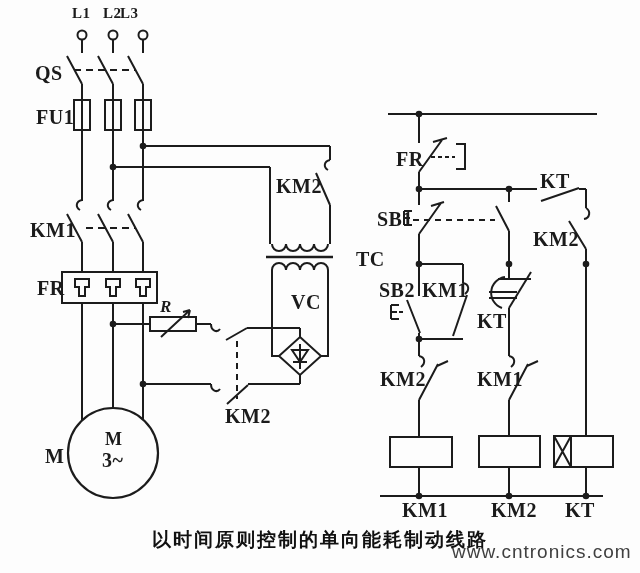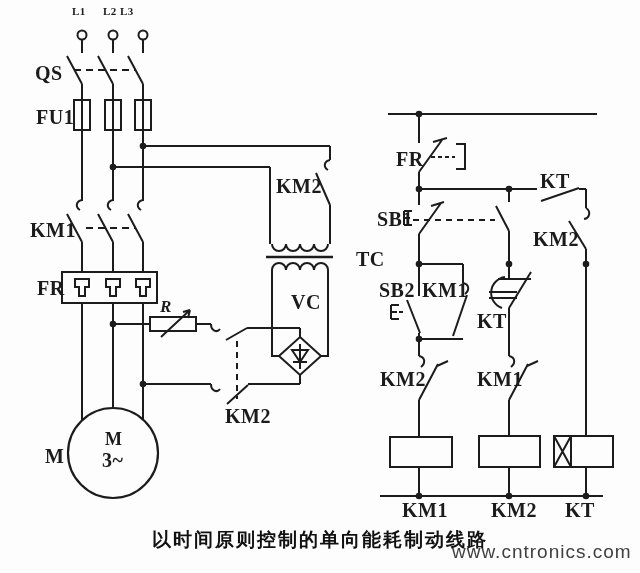--- a/index.html
+++ b/index.html
@@ -1,21 +1,21 @@
 <!DOCTYPE html>
 <html><head>
 <meta charset="utf-8">
 <style>
   html,body{margin:0;padding:0;background:#fff;}
   #stage{position:relative;width:640px;height:573px;background:#fdfdfd;overflow:hidden;
          font-family:"Liberation Serif","DejaVu Serif",serif;}
   #circuit-svg{position:absolute;left:0;top:0;}
   .lbl{position:absolute;color:#1b1b1b;font-weight:700;font-size:20px;line-height:1;
        white-space:nowrap;letter-spacing:0.5px;}
-  .lbl.small{font-size:11px;}
+  .lbl.small{font-size:15px;}
   .lbl.italic{font-style:italic;font-size:17px;}
   .lbl.motor-m{font-size:18px;}
   #caption{position:absolute;left:0;top:527px;width:640px;text-align:center;
            color:#111;font-weight:700;font-size:19px;letter-spacing:2px;
            font-family:"Liberation Sans","DejaVu Sans",sans-serif;}
   #watermark{position:absolute;left:452px;top:541px;color:#404040;font-weight:400;
              font-size:19px;letter-spacing:1px;
              font-family:"Liberation Sans","DejaVu Sans",sans-serif;}
 </style>
 </head>

